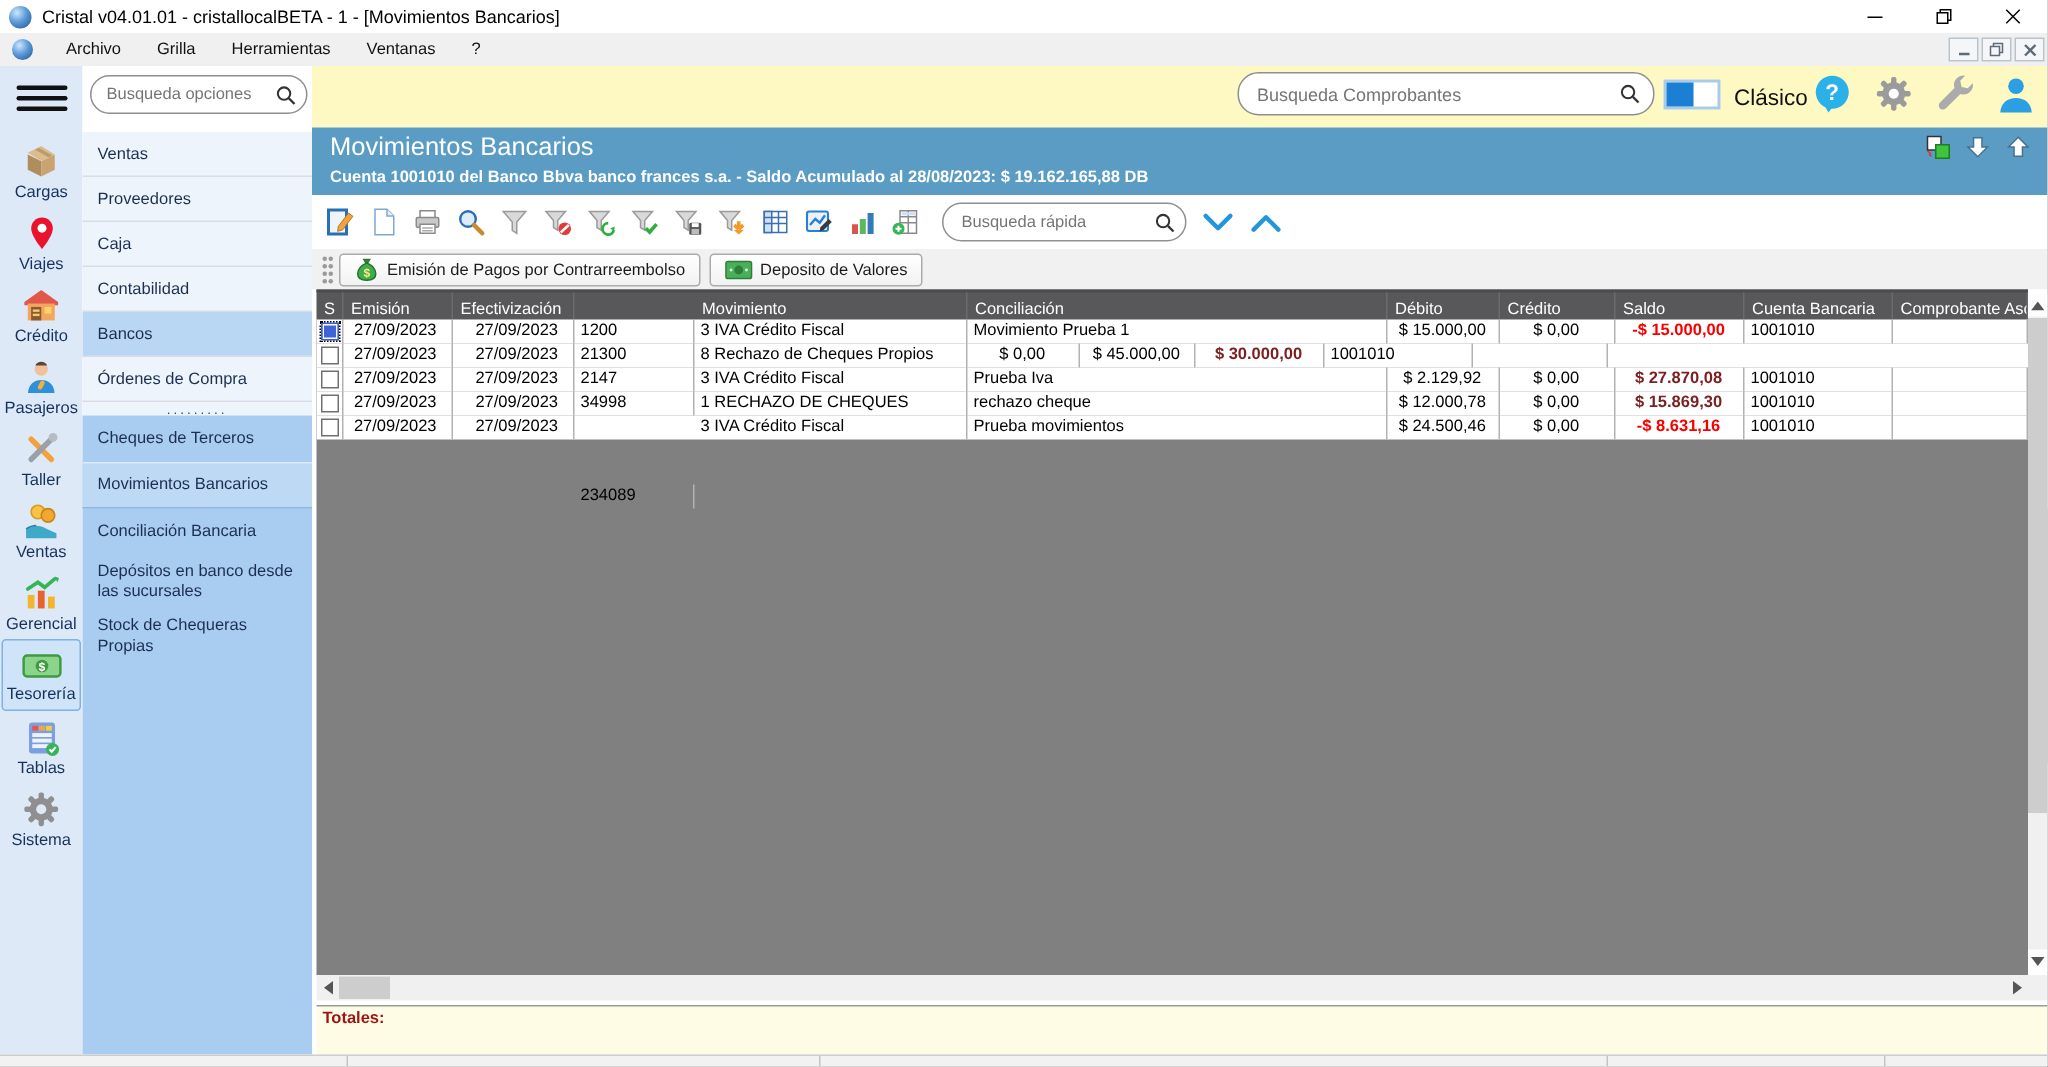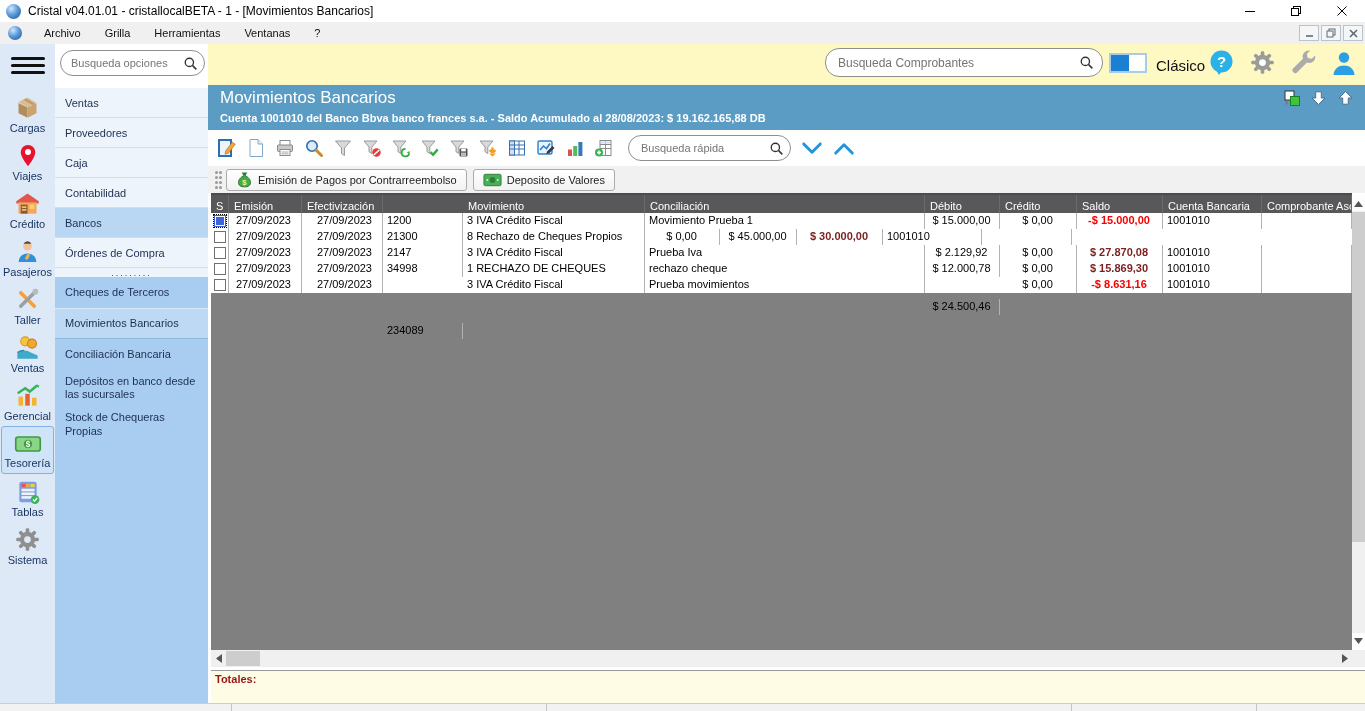--- a/index.html
+++ b/index.html
@@ -628,21 +628,21 @@
         </div>
         <div class="grid-row">
           <div class="cbwrap" style="width: 18px;">
             <span class="cb"></span>
           </div>
           <div class="gc date" style="width: 73px;">27/09/2023</div>
           <div class="gc date" style="width: 81px;">27/09/2023</div>
           <div class="gc" style="width: 80px; margin-top: 46px;">234089</div>
           <div class="gc" style="width: 182px;">3 IVA Crédito Fiscal</div>
           <div class="gc" style="width: 280px;">Prueba movimientos</div>
-          <div class="gc money" style="width: 75px; margin-top: 22px;">$ 24.500,46</div>
+          <div class="gc money" style="width: 75px;">$ 24.500,46</div>
           <div class="gc money" style="width: 77px;">$ 0,00</div>
           <div class="gc money saldo saldo-neg" style="width: 86px;">-$ 8.631,16</div>
           <div class="gc" style="width: 99px;">1001010</div>
           <div class="gc" style="width: 90px;"></div>
         </div>
       </div>
     <div class="vscroll">
       <span class="vs-arrow" style="top:0;">
           <svg width="9" height="6" viewBox="0 0 9 6">
             <path d="M4.5 0L9 6H0z" fill="#555"></path>

